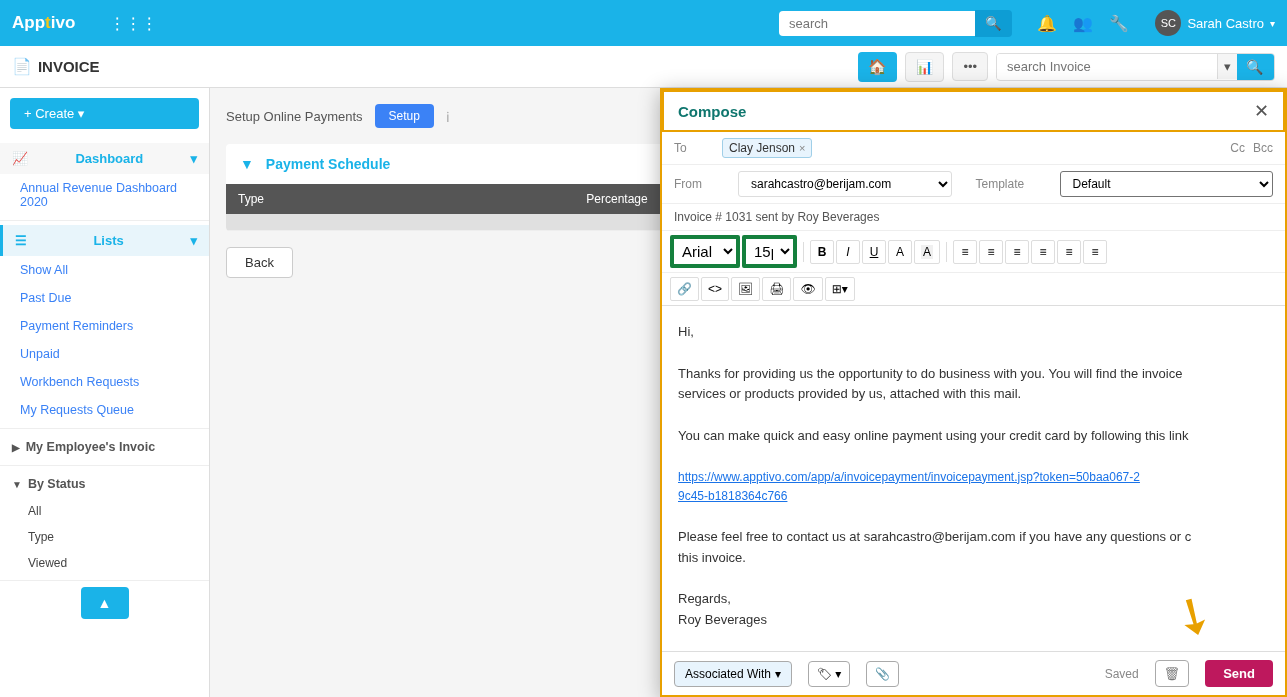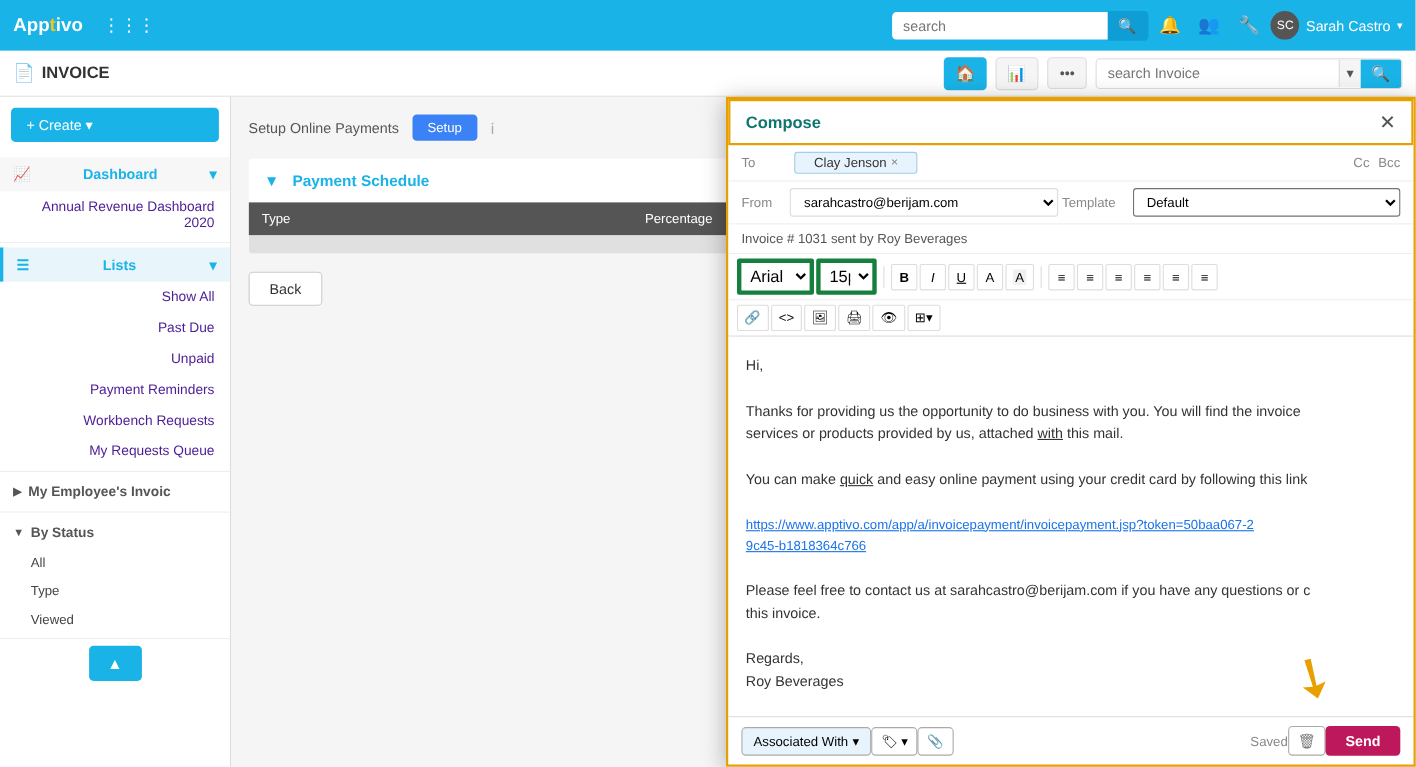--- a/index.html
+++ b/index.html
@@ -5,21 +5,21 @@
     * { box-sizing: border-box; margin: 0; padding: 0; }
     body { font-family: Arial, sans-serif; font-size: 13px; background: #f0f0f0; overflow: hidden; width: 1287px; height: 697px; }
 
     
     .top-nav {
       background: #1ab3e8;
       height: 46px;
       display: flex;
       align-items: center;
       padding: 0 12px;
-      gap: 10px;
+      gap: 26px;
       position: relative;
       z-index: 100;
       justify-content: space-between;
     }
     .top-nav-logo {
       display: flex;
       align-items: center;
       gap: 6px;
     }
     .grid-icon { color: white; font-size: 16px; margin-left: 8px; cursor: pointer; }
@@ -166,23 +166,22 @@
       padding: 8px 12px;
       cursor: pointer;
       background: #f7f7f7;
       color: #1ab3e8;
       font-size: 13px;
       font-weight: bold;
     }
     .sidebar-item {
       padding: 7px 14px 7px 20px;
       cursor: pointer;
-      color: #4c1d95;
+      color: #3b82f6;
       font-size: 12.5px;
-      text-align: right;
     }
     .sidebar-sub-header {
       display: flex;
       align-items: center;
       padding: 7px 12px;
       color: #555;
       font-size: 12.5px;
       font-weight: bold;
       cursor: pointer;
     }
@@ -321,35 +320,35 @@
       align-items: center;
       border-bottom: 1px solid #eee;
       padding: 6px 12px;
       gap: 8px;
     }
     .compose-field-label { color: #888; font-size: 12px; min-width: 40px; }
     .compose-tag {
       background: #e8f4fd;
       border: 1px solid #a0cfe8;
       border-radius: 3px;
-      padding: 2px 17px;
+      padding: 2px 6px;
       font-size: 12px;
       color: #333;
       display: inline-flex;
       align-items: center;
       gap: 4px;
     }
     .tag-close { cursor: pointer; color: #888; font-size: 11px; }
     .compose-cc-bcc { margin-left: auto; color: #888; font-size: 12px; cursor: pointer; }
     .compose-from-row {
       display: flex;
       align-items: center;
       border-bottom: 1px solid #eee;
       padding: 6px 12px;
-      gap: 4px;
+      gap: 24px;
     }
     .from-select {
       border: 1px solid #ddd;
       border-radius: 3px;
       padding: 4px 8px;
       font-size: 12px;
       flex: 1;
       background: white;
       cursor: pointer;
     }
@@ -411,21 +410,21 @@
       font-size: 13px;
       color: #333;
       line-height: 1.6;
     }
     .compose-link { color: #1a73e8; text-decoration: underline; cursor: pointer; font-size: 12px; word-break: break-all; }
     .compose-footer {
       display: flex;
       align-items: center;
       padding: 8px 12px;
       border-top: 1px solid #ddd;
-      gap: 0;
+      gap: 16px;
     }
     .associated-with-btn {
       background: #e8f4fd;
       border: 1px solid #aaa;
       border-radius: 4px;
       padding: 5px 10px;
       font-size: 12px;
       cursor: pointer;
       display: flex;
       align-items: center;
@@ -475,21 +474,21 @@
     .arrow-indicator {
       position: absolute;
       bottom: 50px;
       right: 70px;
       font-size: 50px;
       color: #e8a000;
       transform: rotate(30deg);
       pointer-events: none;
       z-index: 210;
     }
-    .underline { text-decoration: underline; }
+    .underline { }
   </style>
 </head>
 <body>
 
 <div class="top-nav">
   <div class="top-nav-logo">
     <span style="color:white;font-size:17px;font-weight:bold;">App<span style="color:#f5c518;">t</span>ivo</span>
   </div>
   <span class="grid-icon">⋮⋮⋮</span>
   <div class="nav-spacer"></div>
@@ -542,22 +541,22 @@
     </div>
 
     <div class="sidebar-section">
       <div class="sidebar-section-header" style="border-left:3px solid #1ab3e8; background:#e8f5fb;">
         <span>☰</span>
         <span>Lists</span>
         <span>▾</span>
       </div>
       <div class="sidebar-item">Show All</div>
       <div class="sidebar-item">Past Due</div>
+      <div class="sidebar-item">Payment Reminders</div>
       <div class="sidebar-item">Unpaid</div>
-      <div class="sidebar-item">Payment Reminders</div>
       <div class="sidebar-item">Workbench Requests</div>
       <div class="sidebar-item">My Requests Queue</div>
     </div>
 
     <div class="sidebar-section">
       <div class="sidebar-sub-header">
         <span class="arrow">▶</span>
         <span>My Employee's Invoic</span>
       </div>
     </div>

